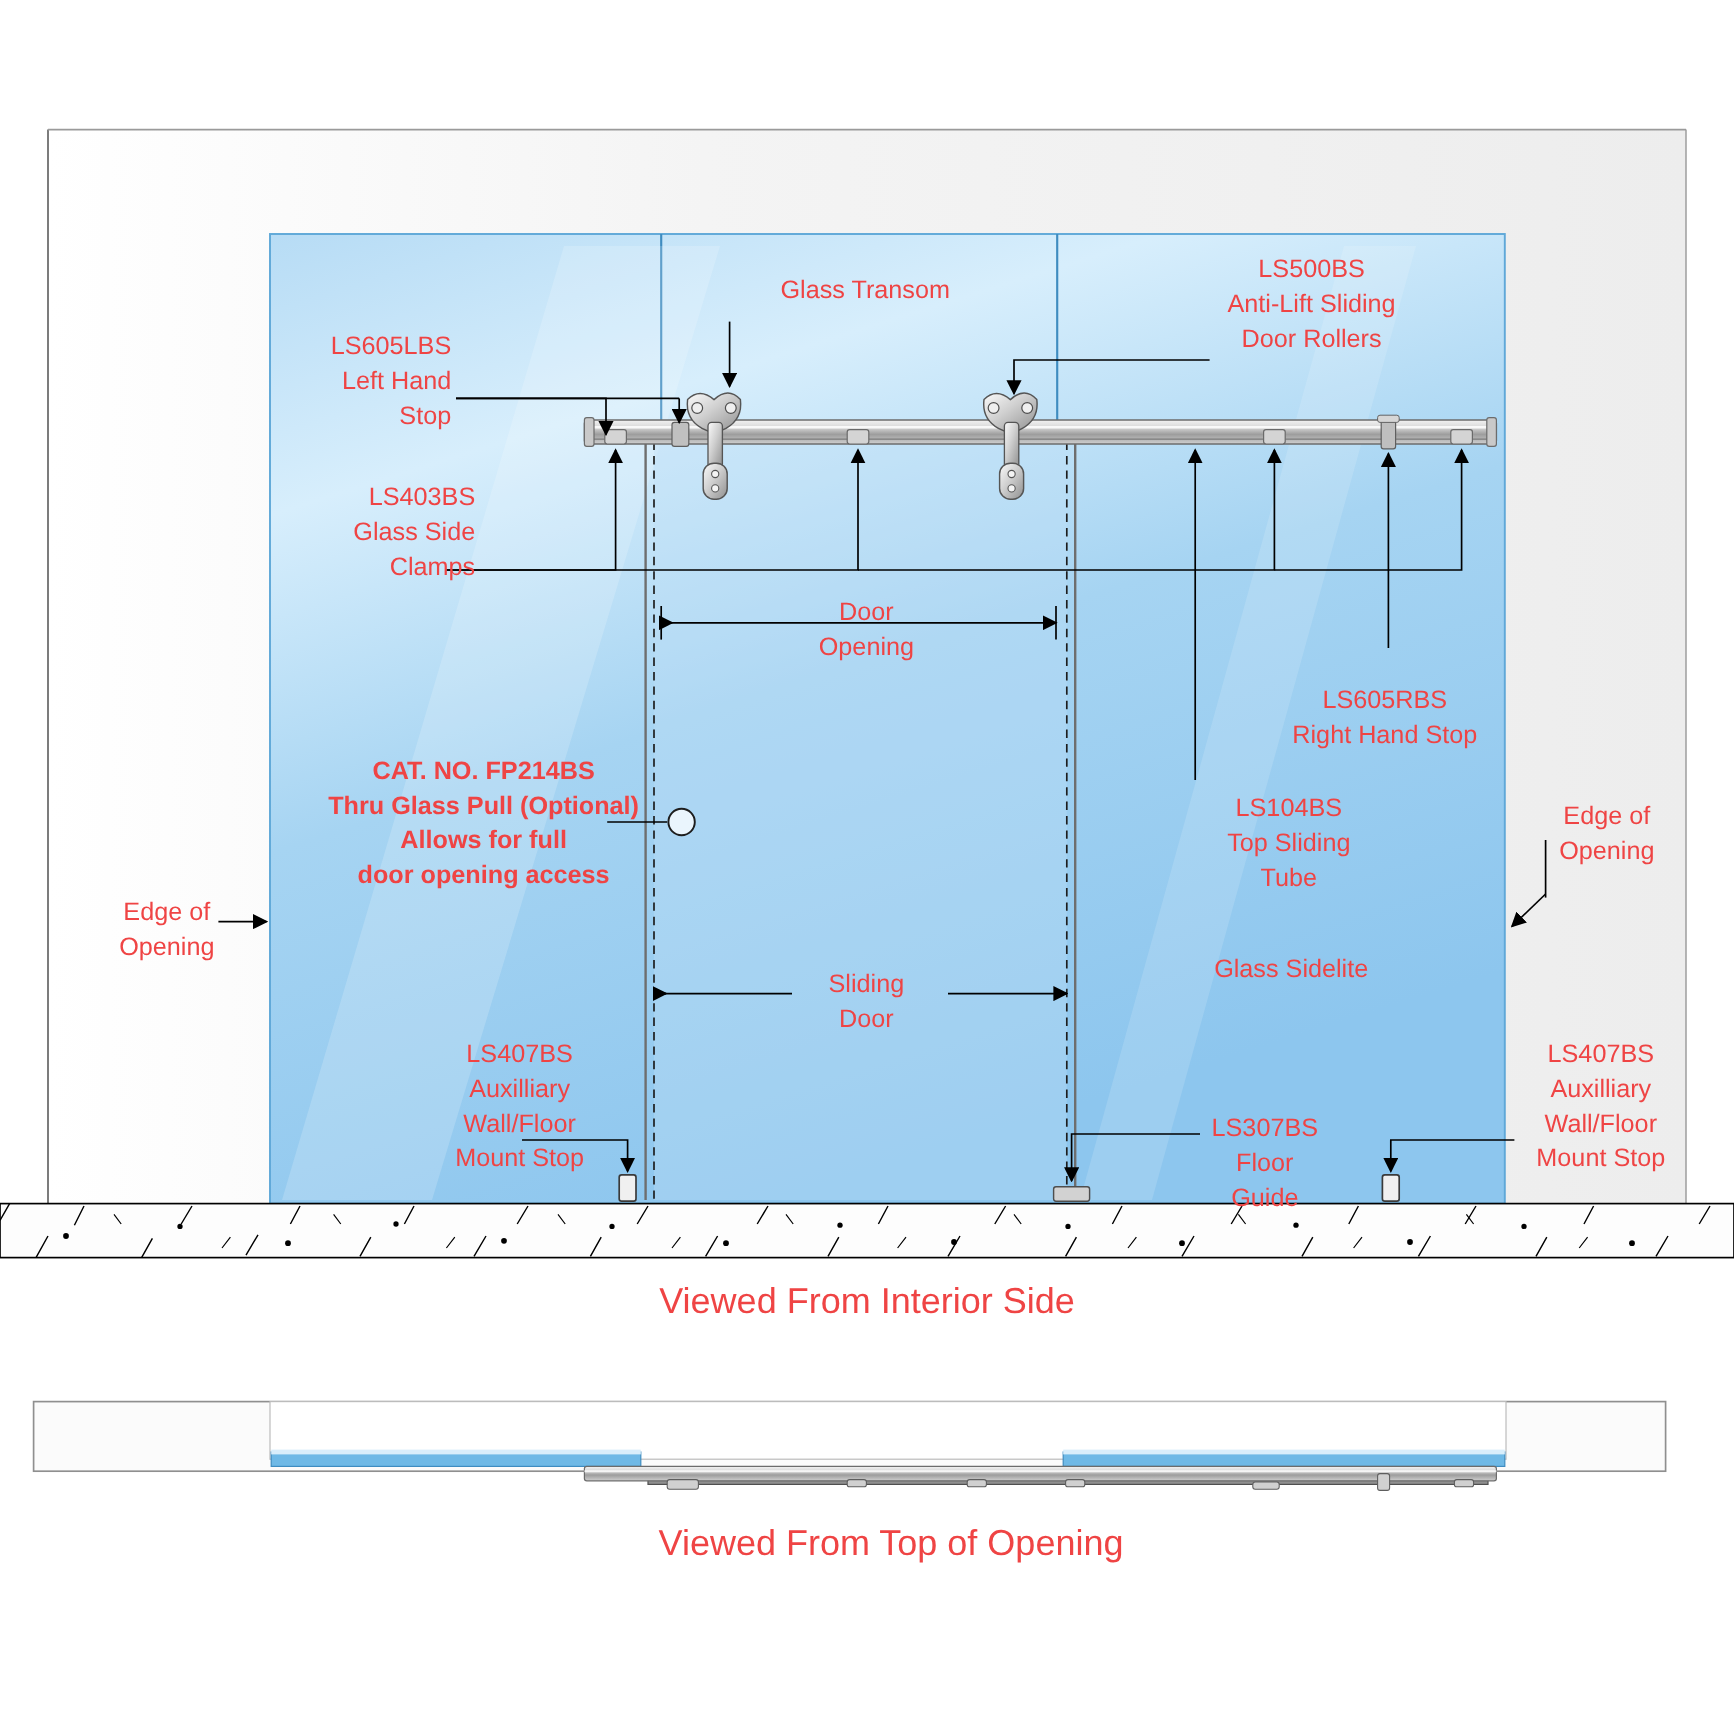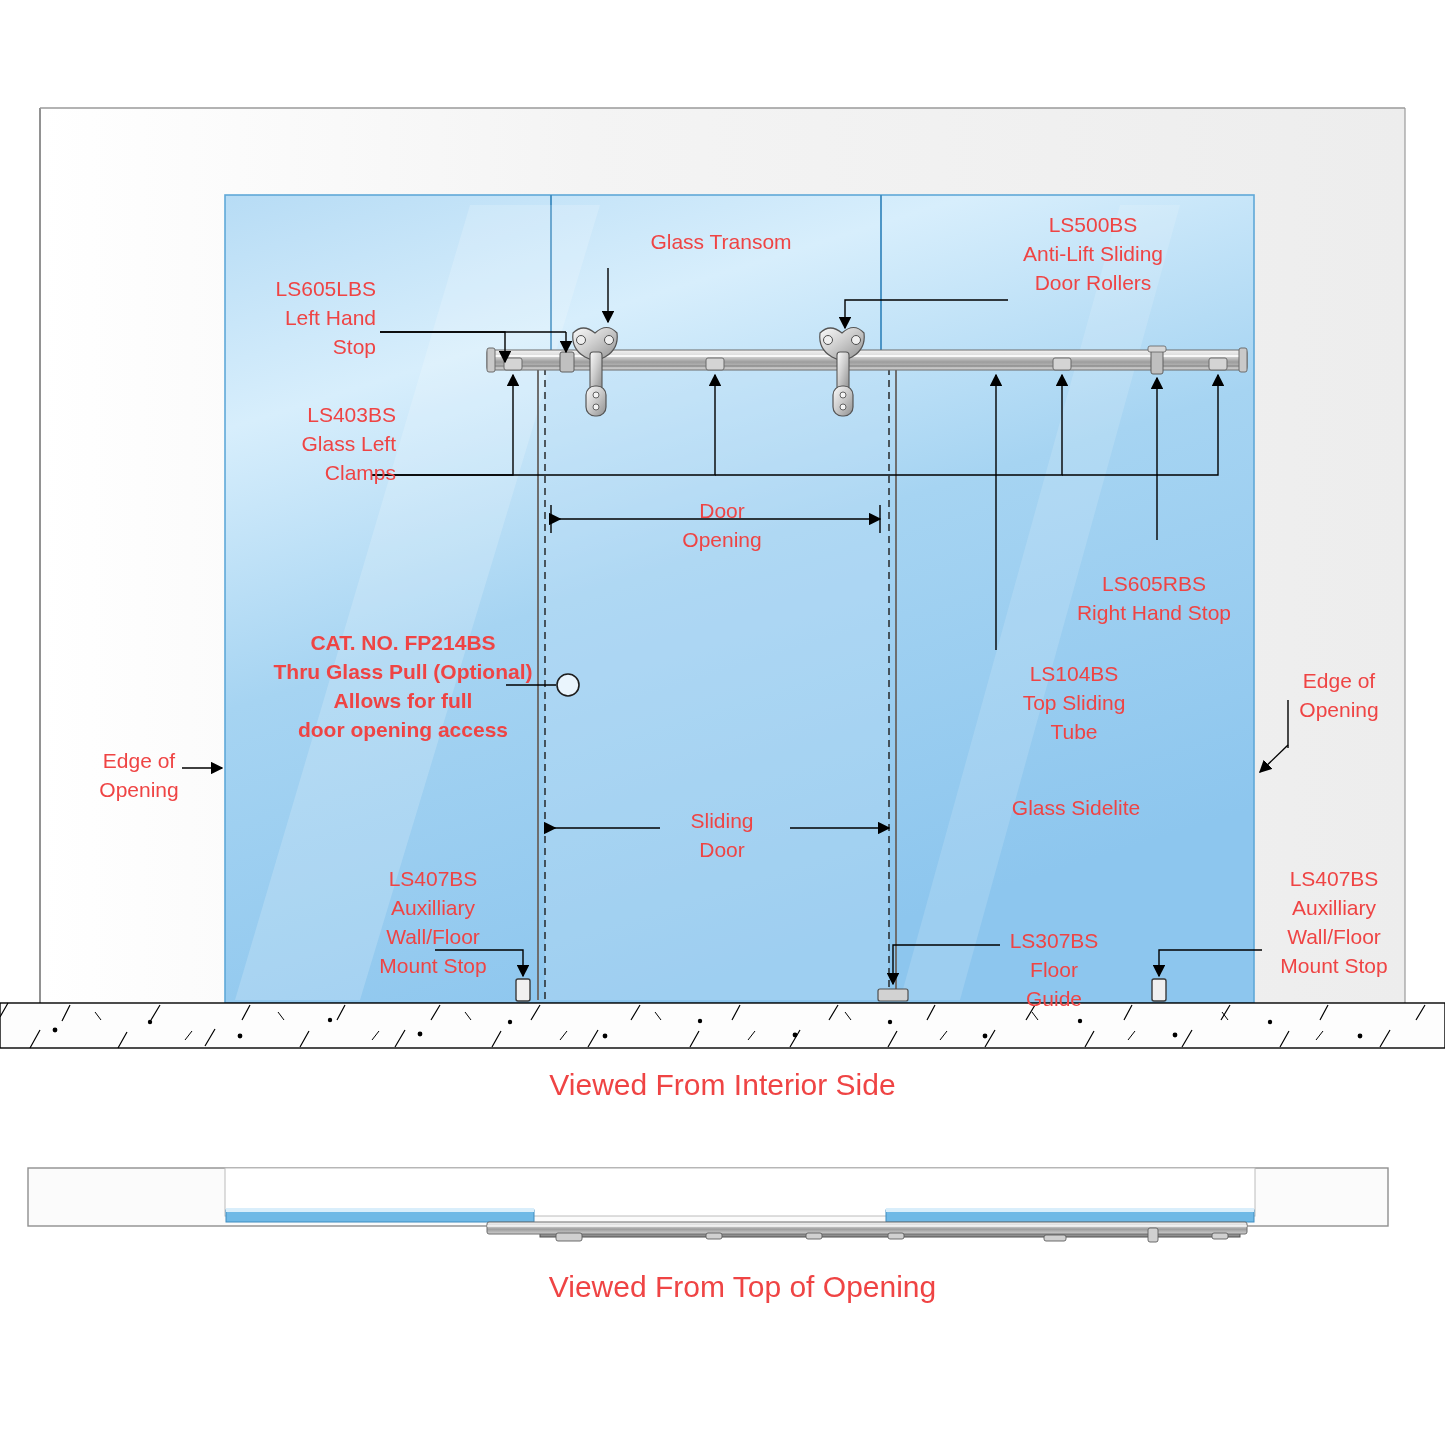--- a/index.html
+++ b/index.html
@@ -283,21 +283,21 @@
       </g>
       <line x1="487" y1="1226" x2="1247" y2="1226" stroke="#ffffff" stroke-width="1.6" opacity="0.8"></line>
     </g>
   </svg>
 
   <div class="lbl right" style="left:176px; top:274px; width:200px;">LS605LBS
 Left Hand
 Stop</div>
 
   <div class="lbl right" style="left:176px; top:400px; width:220px;">LS403BS
-Glass Left
+Glass Side
 Clamps</div>
 
   <div class="lbl center" style="left:615px; top:227px; width:212px;">Glass Transom</div>
 
   <div class="lbl center" style="left:975px; top:210px; width:236px;">LS500BS
 Anti-Lift Sliding
 Door Rollers</div>
 
   <div class="lbl center" style="left:620px; top:496px; width:204px;">Door
 Opening</div>

